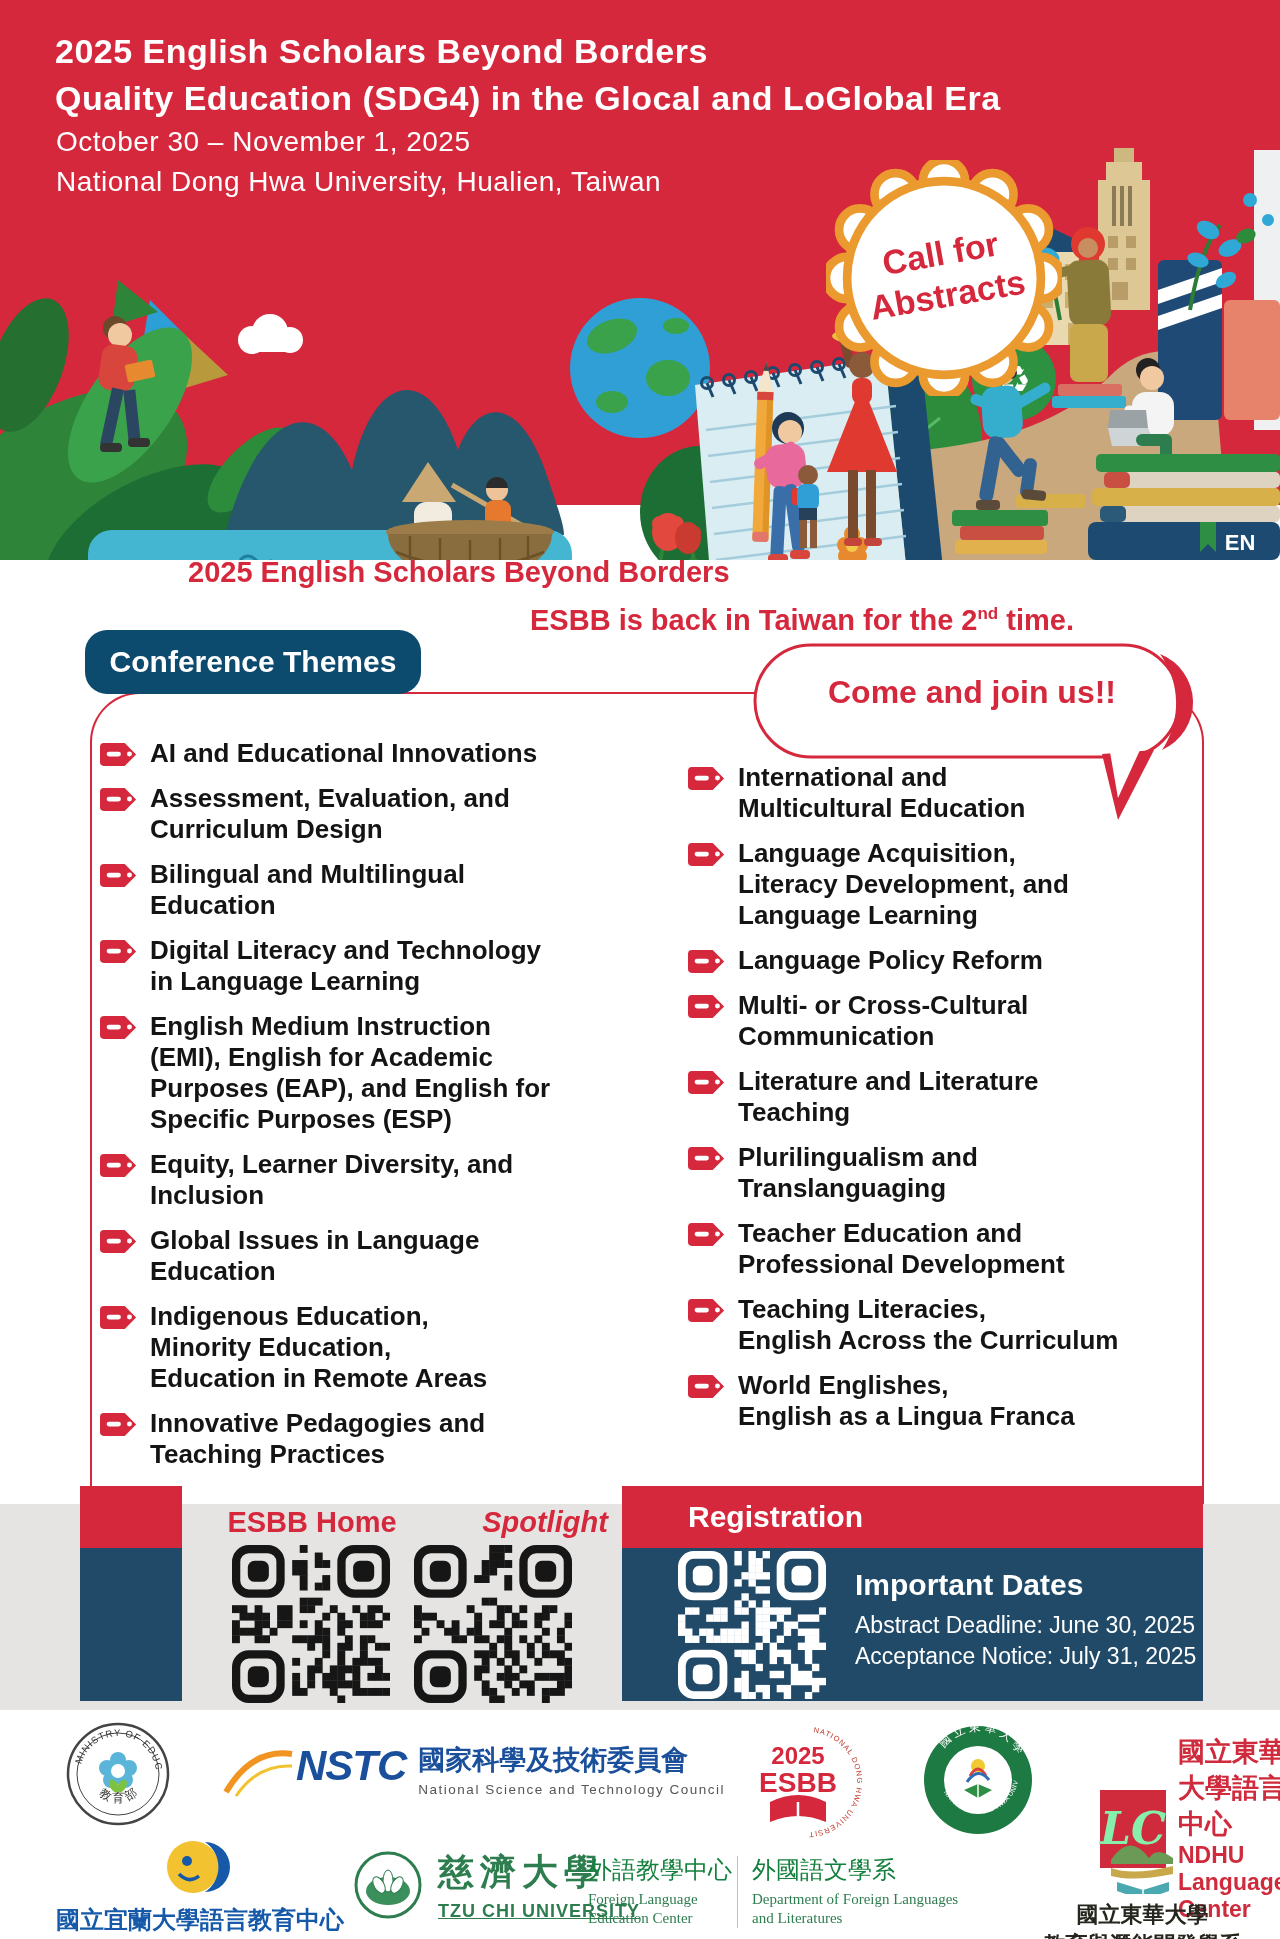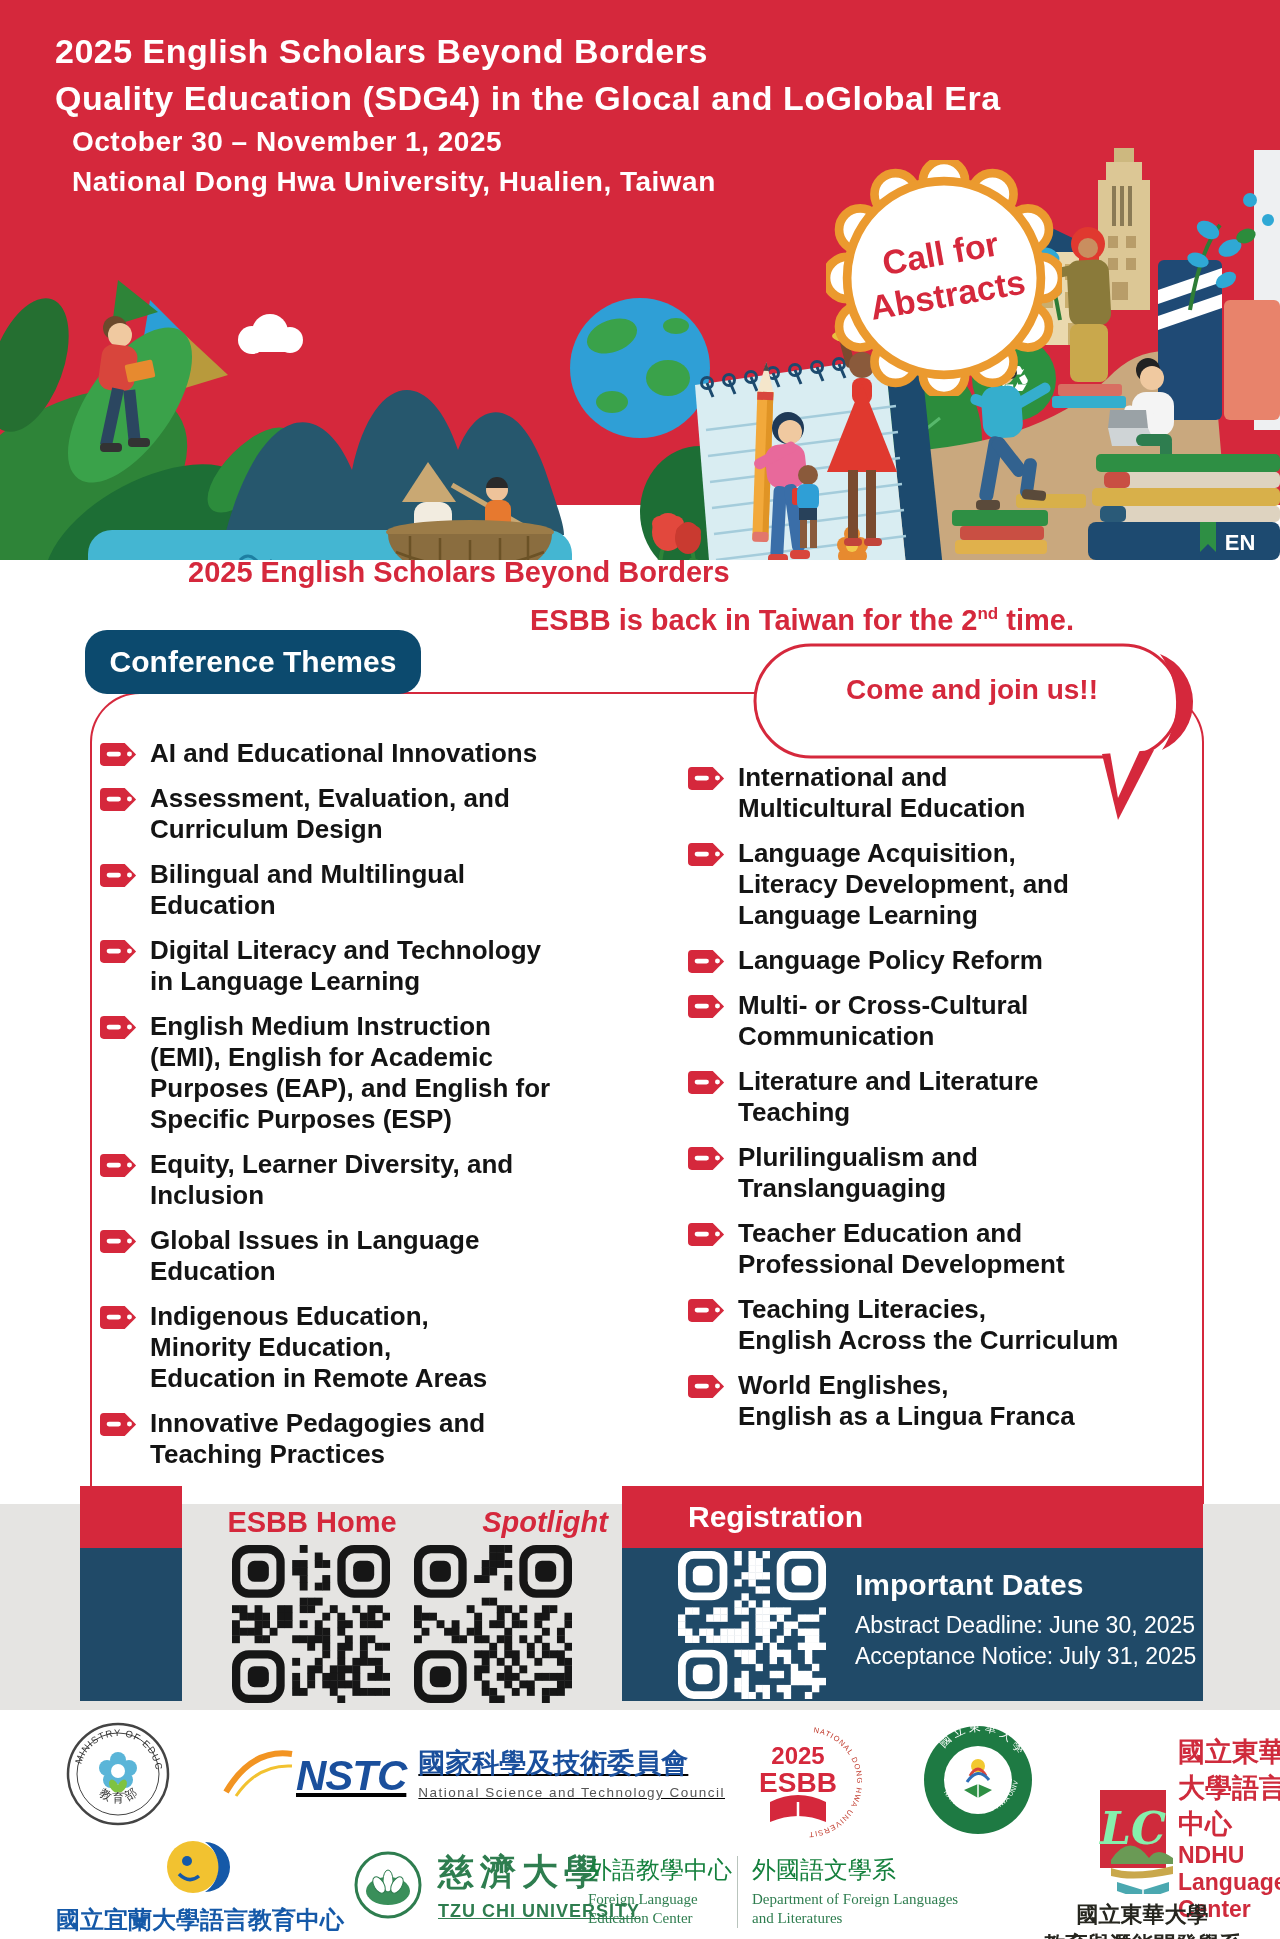--- a/index.html
+++ b/index.html
@@ -1,57 +1,57 @@
 <!DOCTYPE html>
 <html><head>
 <meta charset="utf-8">
 <style>
   html,body{margin:0;padding:0;background:#888;}
   .poster{position:relative;width:1280px;height:1939px;background:#ffffff;overflow:hidden;
           font-family:"Liberation Sans","DejaVu Sans",sans-serif;}
   
   .hero{position:absolute;left:0;top:0;width:1280px;height:505px;background:#d5283c;}
   .hero-title{position:absolute;left:55px;top:28px;color:#fff;font-size:34px;font-weight:700;line-height:47px;letter-spacing:.5px;}
-  .hero-sub{position:absolute;left:72px;color:#fff;font-size:28px;font-weight:700;letter-spacing:.5px;}
+  .hero-sub{position:absolute;left:56px;color:#fff;font-size:28px;font-weight:400;letter-spacing:.5px;}
   
   .badge{position:absolute;left:826px;top:160px;width:236px;height:236px;z-index:6;}
   .badge-label{position:absolute;left:0;top:72px;width:236px;text-align:center;transform:rotate(-10deg);
                color:#d5283c;font-size:34px;font-weight:700;line-height:42px;}
   
   .scene{position:absolute;left:0;top:140px;width:1280px;height:420px;z-index:2;pointer-events:none;}
   
   .intro1{position:absolute;left:188px;top:556px;color:#d5283c;font-size:29px;font-weight:700;}
   .intro2{position:absolute;left:530px;top:604px;color:#d5283c;font-size:29px;font-weight:700;white-space:nowrap;}
   .intro2 sup{font-size:17px;}
   
   .themes-box{position:absolute;left:90px;top:692px;width:1110px;height:812px;
               border:2px solid #d5283c;border-bottom:none;border-radius:50px 50px 0 0;background:#fff;}
   .pill{position:absolute;left:85px;top:630px;width:336px;height:64px;background:#0c4a6e;border-radius:22px;
         color:#fff;font-size:30px;font-weight:700;line-height:64px;text-align:center;z-index:3;}
   .bubble{position:absolute;left:752px;top:642px;width:450px;height:190px;z-index:3;}
-  .bubble-label{position:absolute;left:30px;top:32px;width:380px;text-align:center;color:#d5283c;font-size:28px;font-weight:700;}
+  .bubble-label{position:absolute;left:30px;top:32px;width:380px;text-align:center;color:#d5283c;font-size:32px;font-weight:700;}
   .col{position:absolute;z-index:4;}
   .titem{display:flex;align-items:flex-start;margin-bottom:14px;}
   .titem .tag{flex:0 0 auto;width:38px;height:27px;margin-right:12px;margin-top:3px;}
   .titem .ttext{color:#141414;font-size:26px;font-weight:700;line-height:31px;white-space:pre-line;}
   
   .grayband{position:absolute;left:0;top:1504px;width:1280px;height:206px;background:#e5e4e2;}
   .qr-label{position:absolute;top:1506px;color:#d5283c;font-size:29px;font-weight:700;text-align:center;}
   .qr{position:absolute;}
   .regband{position:absolute;left:622px;top:1486px;width:581px;height:62px;background:#d5283c;
            color:#fff;font-size:30px;font-weight:700;line-height:62px;padding-left:66px;box-sizing:border-box;}
   .regbody{position:absolute;left:622px;top:1548px;width:581px;height:153px;background:#204a68;}
   .dates{position:absolute;left:855px;top:1568px;color:#fff;}
   .dates .dt{font-size:30px;font-weight:700;margin-bottom:10px;}
   .dates .dl{font-size:23px;font-weight:400;margin-bottom:4px;}
   .stripe-red{position:absolute;left:80px;top:1486px;width:102px;height:62px;background:#d5283c;}
   .stripe-blue{position:absolute;left:80px;top:1548px;width:102px;height:153px;background:#204a68;}
   
   .sp{position:absolute;}
-  .nstc-row{display:flex;align-items:flex-end;text-decoration:underline;}
+  .nstc-row{display:flex;align-items:flex-start;}
   .nstc-abbr{font-style:italic;font-weight:700;font-size:42px;color:#1a4f9c;letter-spacing:-1px;margin-right:12px;}
   .nstc-cn{font-size:27px;font-weight:700;color:#1a4f9c;}
   .nstc-en{font-size:13.5px;color:#555;letter-spacing:1.5px;margin-top:4px;}
   .lc-row{display:flex;align-items:center;}
   .lc-sq{width:72px;height:78px;background:#cf2b3c;color:#86efac;font-family:"DejaVu Serif",serif;
          font-style:italic;font-weight:700;font-size:44px;text-align:center;line-height:78px;margin-right:12px;}
   .lc-cn{font-size:27px;font-weight:700;color:#cf2b3c;}
   .lc-en{font-size:23px;font-weight:700;color:#cf2b3c;}
   .niu{text-align:center;color:#1559a8;}
   .niu-cn{font-size:24px;font-weight:700;margin-top:2px;}

